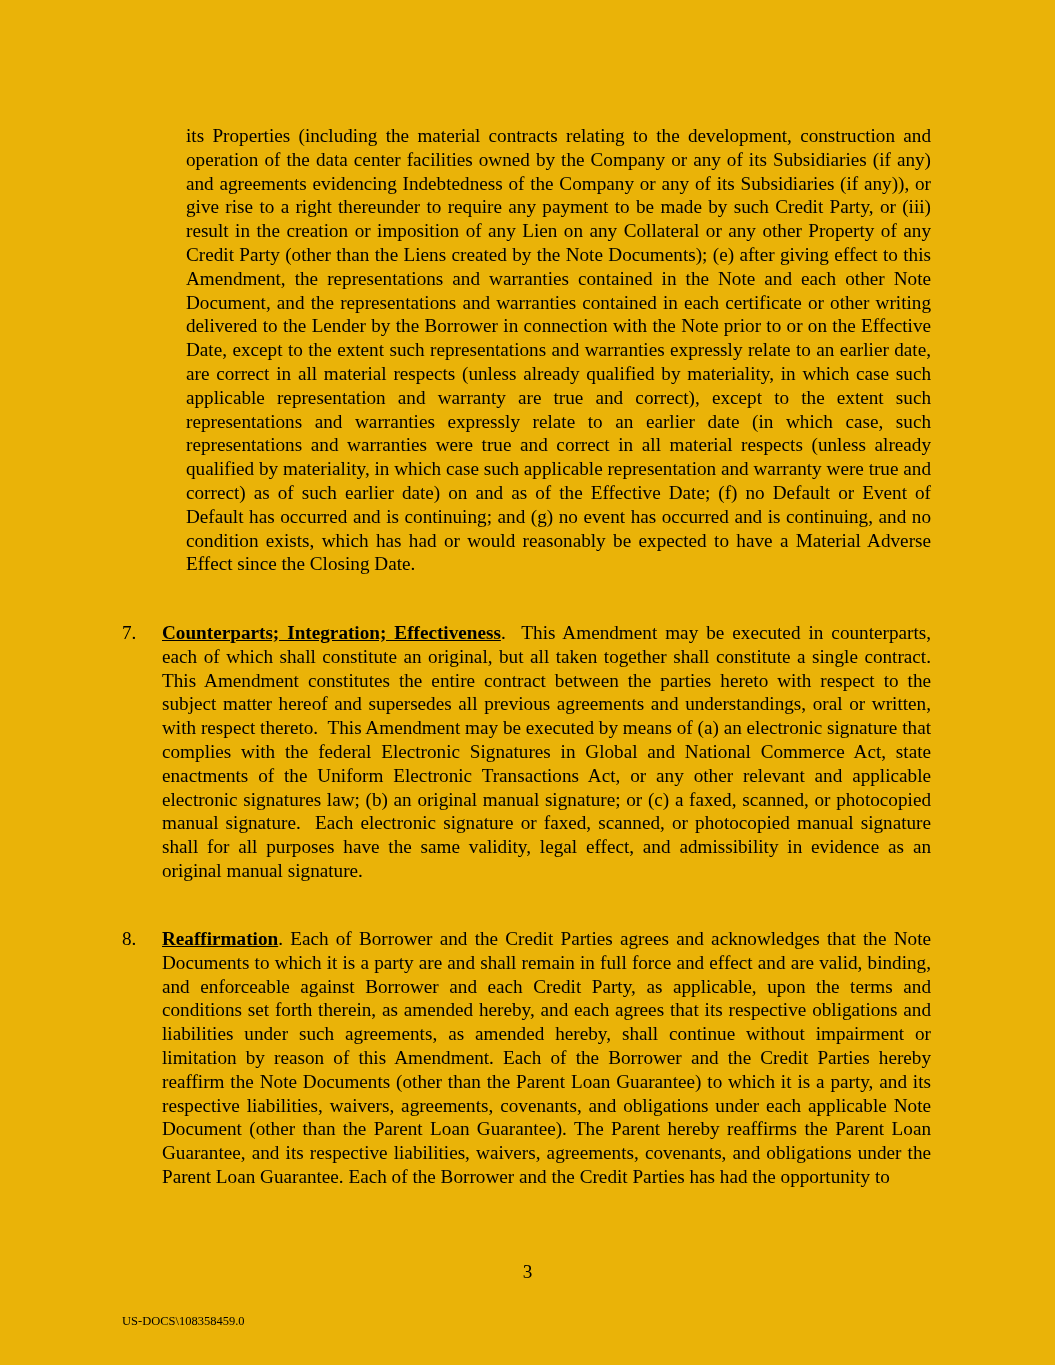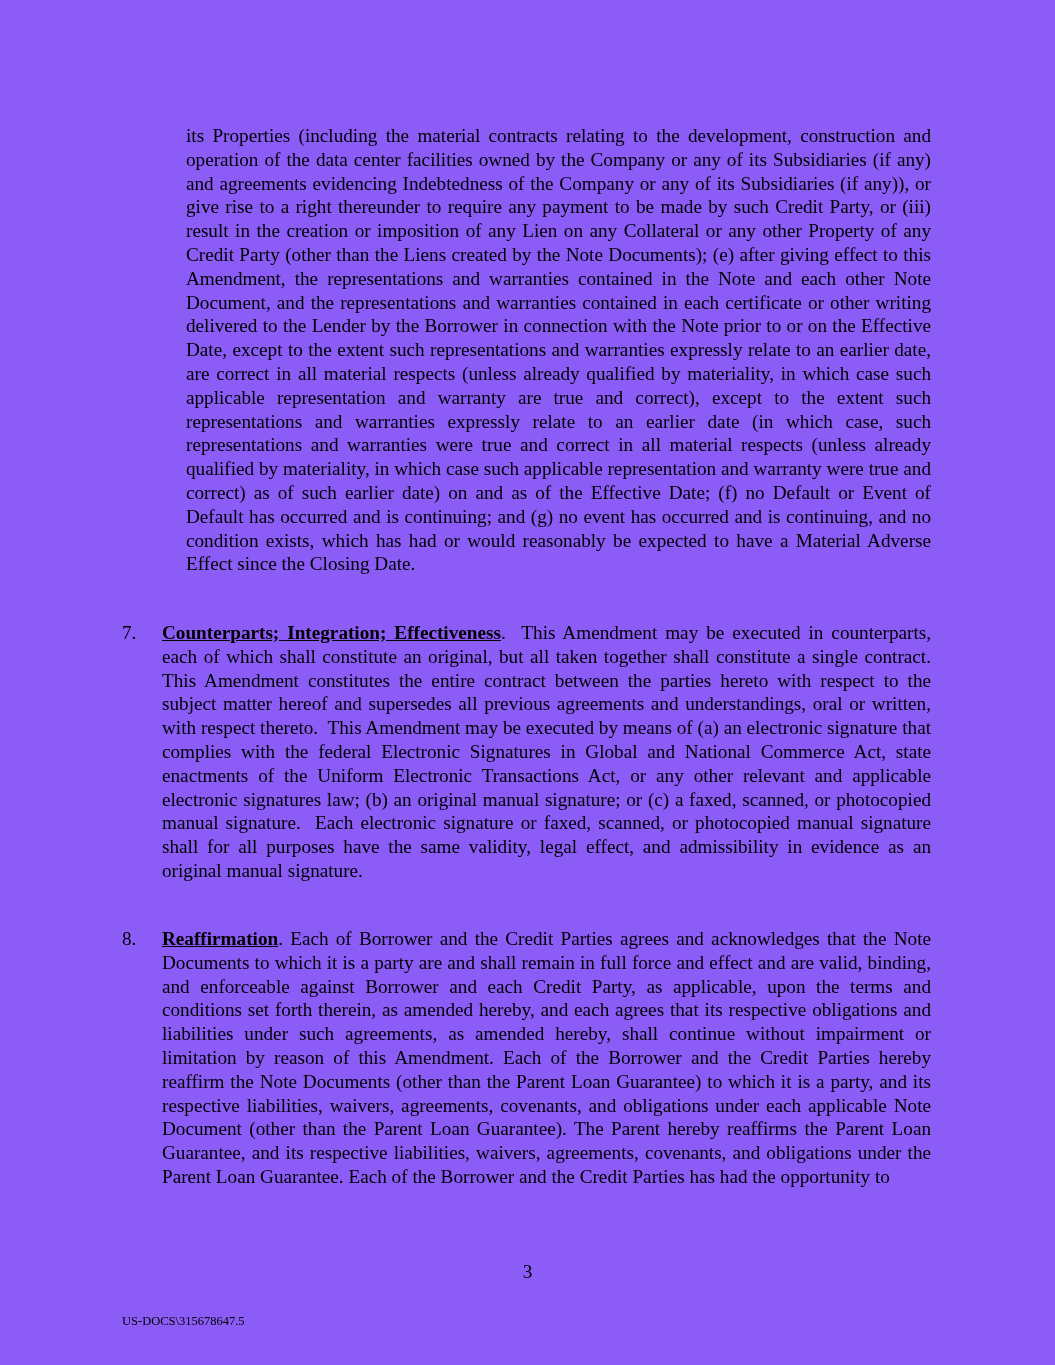--- a/index.html
+++ b/index.html
@@ -14,21 +14,21 @@
       overflow: hidden;
       font-family: "Liberation Serif", "DejaVu Serif", serif;
       color: #000000;
     }
     .page {
       position: absolute;
       left: 0;
       top: 0;
       width: 1055px;
       height: 1365px;
-      background: #8b5cf6;
+      background: #eab308;
     }
     .body-text {
       position: absolute;
       left: 186px;
       width: 745px;
       font-size: 19.2px;
       line-height: 23.8px;
       text-align: justify;
     }
     .continuation {
@@ -85,15 +85,15 @@
     <div class="content"><span class="heading">Counterparts; Integration; Effectiveness</span><span>.</span><span>&nbsp; This Amendment may be executed in counterparts, each of which shall constitute an original, but all taken together shall constitute a single contract. This Amendment constitutes the entire contract between the parties hereto with respect to the subject matter hereof and supersedes all previous agreements and understandings, oral or written, with respect thereto.&nbsp; This Amendment may be executed by means of (a) an electronic signature that complies with the federal Electronic Signatures in Global and National Commerce Act, state enactments of the Uniform Electronic Transactions Act, or any other relevant and applicable electronic signatures law; (b) an original manual signature; or (c) a faxed, scanned, or photocopied manual signature.&nbsp; Each electronic signature or faxed, scanned, or photocopied manual signature shall for all purposes have the same validity, legal effect, and admissibility in evidence as an original manual signature.</span></div>
   </div>
 
   <div class="section sec-8">
     <span class="num">8.</span>
     <div class="content"><span class="heading">Reaffirmation</span><span>.</span><span> Each of Borrower and the Credit Parties agrees and acknowledges that the Note Documents to which it is a party are and shall remain in full force and effect and are valid, binding, and enforceable against Borrower and each Credit Party, as applicable, upon the terms and conditions set forth therein, as amended hereby, and each agrees that its respective obligations and liabilities under such agreements, as amended hereby, shall continue without impairment or limitation by reason of this Amendment. Each of the Borrower and the Credit Parties hereby reaffirm the Note Documents (other than the Parent Loan Guarantee) to which it is a party, and its respective liabilities, waivers, agreements, covenants, and obligations under each applicable Note Document (other than the Parent Loan Guarantee). The Parent hereby reaffirms the Parent Loan Guarantee, and its respective liabilities, waivers, agreements, covenants, and obligations under the Parent Loan Guarantee. Each of the Borrower and the Credit Parties has had the opportunity to</span></div>
   </div>
 
   <div class="page-number">3</div>
 
-  <div class="footer-id">US-DOCS\315678647.5</div>
+  <div class="footer-id">US-DOCS\108358459.0</div>
 
 </div>
 
 </body></html>

